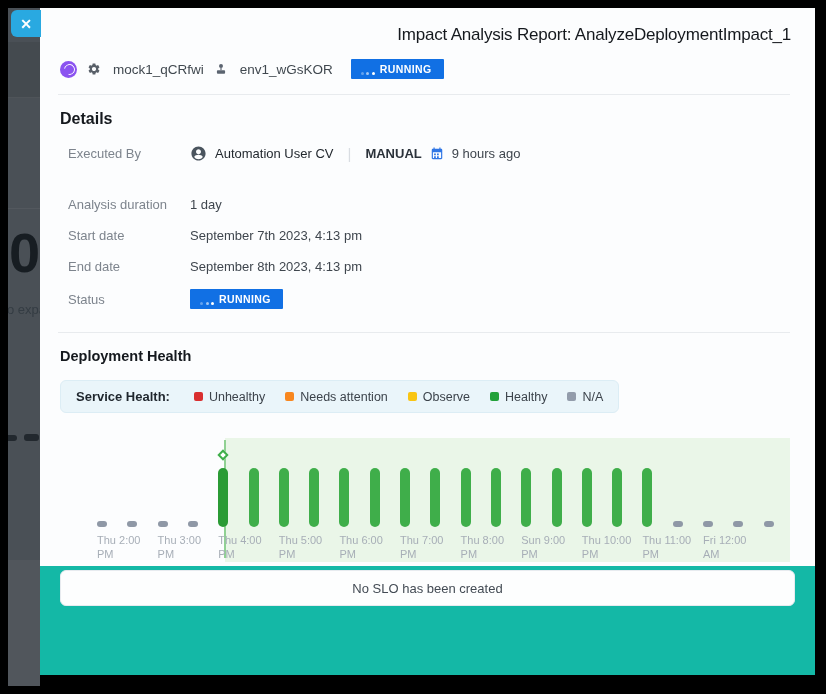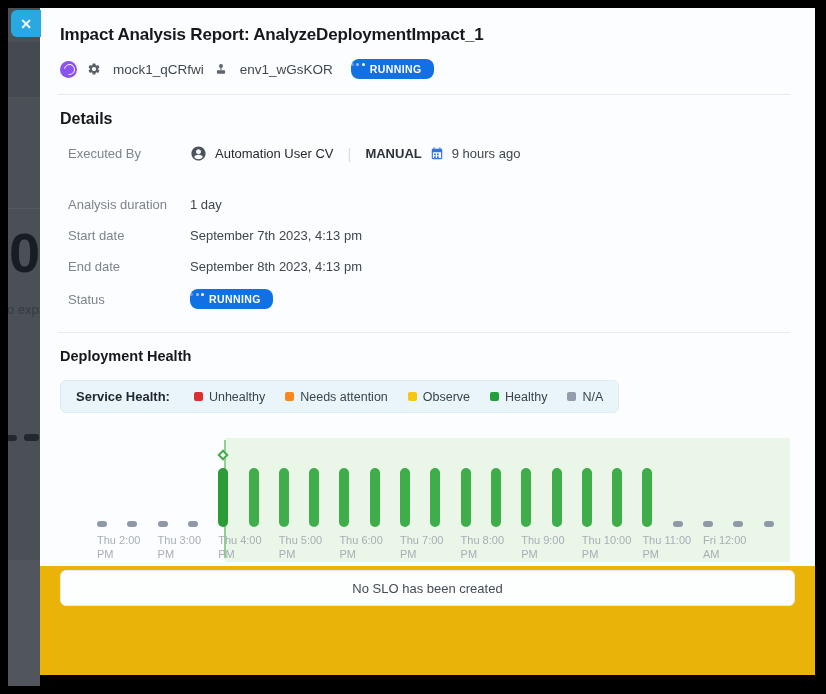--- a/index.html
+++ b/index.html
@@ -17,29 +17,29 @@
   .bg-partial-text { position:absolute; left:-1px; top:294px; font-size:13px; color:#343c43; white-space:nowrap; }
   .bg-dash1 { position:absolute; left:-2px; top:427px; width:11px; height:6px; border-radius:3px; background:#22282e; }
   .bg-dash2 { position:absolute; left:16px; top:426px; width:15px; height:7px; border-radius:3px; background:#22282e; }
 
   
   .close-btn { position:absolute; left:11px; top:10px; width:30px; height:27px; background:#29a9e1; border:none; border-radius:6px 0 0 6px; color:#fff; font-size:14px; font-weight:700; display:flex; align-items:center; justify-content:center; cursor:pointer; z-index:5; font-family:"Liberation Sans", sans-serif; }
 
   
   .modal { position:absolute; left:40px; top:8px; width:775px; height:667px; background:#fcfdfe; display:flex; flex-direction:column; overflow:hidden; z-index:2; }
 
-  .modal-title { margin:17px 24px 0 20px; font-size:17px; font-weight:700; color:#15191e; letter-spacing:-.2px; }
+  .modal-title { margin:17px 24px 0 20px; font-size:17px; font-weight:400; color:#15191e; letter-spacing:-.2px;text-align:right; }
   .meta-row { display:flex; align-items:center; margin:14px 20px 0; gap:10px; }
   .meta-item { display:flex; align-items:center; gap:12px; font-size:13.5px; font-weight:500; color:#40484f; }
   .service-avatar { width:17px; height:17px; border-radius:50%; background:#8b53f0; position:relative; overflow:hidden; }
   .service-avatar::after { content:""; position:absolute; left:4px; top:3px; width:9px; height:9px; border:1.6px solid rgba(255,255,255,.9); border-radius:50%; border-left-color:transparent; transform:rotate(-35deg); }
   .divider-h { height:1px; background:#e8ebee; margin:15px 25px 0 18px; }
 
   
-  .badge { display:inline-flex; align-items:flex-start; gap:5px; background:#1170e4; color:#fff; border-radius:8px; padding:4px 12px 4px 0; font-size:10.5px; font-weight:700; letter-spacing:.4px; }
+  .badge { display:inline-flex; align-items:flex-end; gap:5px; background:#1170e4; color:#fff; border-radius:1px; padding:4px 12px 4px 10px; font-size:10.5px; font-weight:700; letter-spacing:.4px; }
   .badge .dots { display:inline-flex; align-items:center; gap:2.5px; }
   .badge .dots i { width:3px; height:3px; border-radius:50%; background:#fff; display:inline-block; }
   .badge .dots i:nth-child(1){ opacity:.35; } .badge .dots i:nth-child(2){ opacity:.6; }
 
   
   .section-heading { margin:15px 20px 0; font-size:16px; font-weight:700; color:#15191e; }
   .details-rows { margin:10px 20px 0; }
   .d-row { display:flex; align-items:center; padding:7px 0 7px 8px; min-height:31px; }
   .d-label { width:122px; flex:0 0 122px; font-size:13px; color:#7d848d; }
   .d-value { font-size:13px; color:#3f464e; display:flex; align-items:center; gap:8px; }
@@ -59,21 +59,21 @@
   
   .chart { position:relative; margin:8px 20px 0; width:735px; height:145px; }
   .chart-window { position:absolute; top:17px; height:124px; background:#eaf6e8; }
   .marker-line { position:absolute; top:19px; height:118px; width:2px; background:#90d193; }
   .marker-diamond { position:absolute; width:8px; height:8px; background:#fff; border:2px solid #3fae4a; transform:rotate(45deg); }
   .bar-healthy { position:absolute; top:47px; height:59px; width:10px; border-radius:5px; }
   .bar-na { position:absolute; top:100px; height:6px; width:10px; border-radius:3px; }
   .tick-label { position:absolute; top:113px; font-size:11px; line-height:13.5px; color:#a7aeb7; white-space:pre-line; }
 
   
-  .modal-footer { flex:1; background:#eab308; padding:4px 20px 0;text-align:right; }
+  .modal-footer { flex:1; background:#14b8a6; padding:4px 20px 0;text-align:right; }
   .no-slo-box { height:36px; background:#fdfefe; border:1px solid #e7ebef; border-radius:6px; display:flex; align-items:center; justify-content:center; font-size:13px; color:#434b54; }
 </style>
 </head>
 <body>
 
 <div class="frame">
 
   <div class="dim-strip">
     <div class="bg-band"></div>
     <div class="bg-line2"></div>
@@ -235,21 +235,21 @@
         <div class="tick-label" style="left: 158.2px;">Thu 4:00
 PM</div>
         <div class="tick-label" style="left: 218.8px;">Thu 5:00
 PM</div>
         <div class="tick-label" style="left: 279.4px;">Thu 6:00
 PM</div>
         <div class="tick-label" style="left: 340px;">Thu 7:00
 PM</div>
         <div class="tick-label" style="left: 400.6px;">Thu 8:00
 PM</div>
-        <div class="tick-label" style="left: 461.2px;">Thu 9:00
+        <div class="tick-label" style="left: 461.2px;">Sun 9:00
 PM</div>
         <div class="tick-label" style="left: 521.8px;">Thu 10:00
 PM</div>
         <div class="tick-label" style="left: 582.4px;">Thu 11:00
 PM</div>
         <div class="tick-label" style="left: 643px;">Fri 12:00
 AM</div>
       </div>
 
     <div class="modal-footer">

